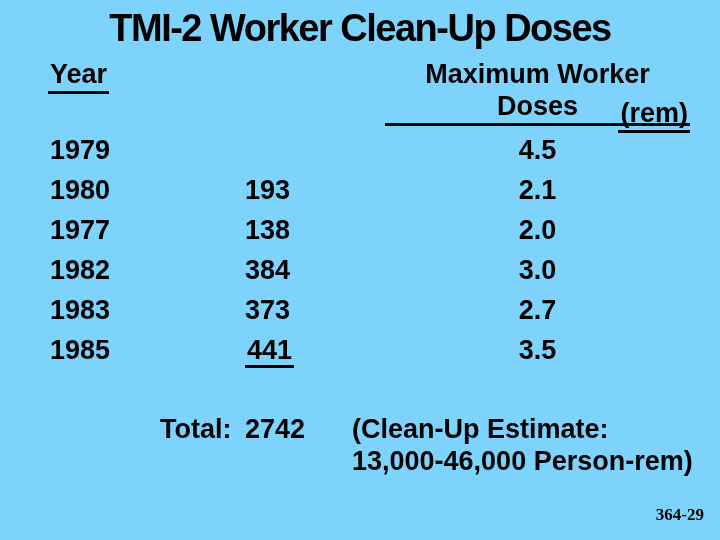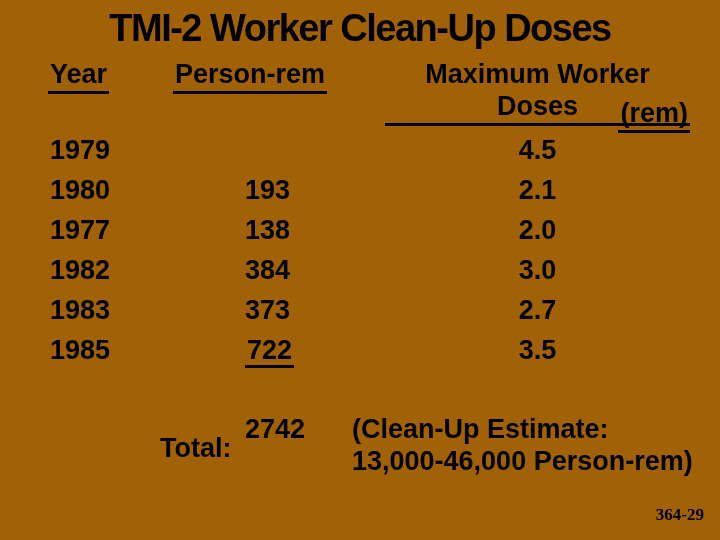--- a/index.html
+++ b/index.html
@@ -1,20 +1,20 @@
 <!DOCTYPE html>
 <html><head>
 <meta charset="utf-8">
 <style>
   html, body { margin: 0; padding: 0; background: #ffffff; }
   .slide {
     position: relative;
     width: 720px;
     height: 540px;
-    background: #a16207;
+    background: #7dd3fc;
     color: #000000;
     font-family: "Liberation Sans", sans-serif;
     font-weight: bold;
     overflow: hidden;
   }
   .title {
     position: absolute;
     top: 6px;
     left: 0;
     width: 100%;
@@ -34,21 +34,21 @@
   .col-prem-h { left: 173px; }
   .col-dose   { left: 385px; width: 305px; text-align: center; }
   .rem-sub    { position: absolute; top: 97px; left: 385px; width: 305px; text-align: right; font-size: 27px; line-height: 32px; }
   .rows { position: absolute; top: 130px; left: 0; width: 648px; }
   .row  { position: relative; height: 40px; }
   .cell { position: absolute; font-size: 27px; line-height: 40px; }
   .cell-year { left: 50px; }
   .cell-prem { left: 245px; }
   .cell-dose { left: 385px; width: 305px; text-align: center; }
   .row .u { line-height: 30px; margin-top: 3px; padding-bottom: 0; }
-  .total-label { position: absolute; top: 412px; left: 160px; font-size: 27px; line-height: 34px; margin-top: 19px; }
+  .total-label { position: absolute; top: 412px; left: 160px; font-size: 27px; line-height: 34px; }
   .total-value { position: absolute; top: 412px; left: 245px; font-size: 27px; line-height: 34px; }
   .note-1 { position: absolute; top: 412px; left: 352px; font-size: 27px; line-height: 34px; }
   .note-2 { position: absolute; top: 444px; left: 352px; font-size: 27px; line-height: 34px; }
   .page-ref {
     position: absolute;
     top: 505px;
     right: 16px;
     font-family: "Liberation Serif", serif;
     font-weight: bold;
     font-size: 17px;
@@ -57,23 +57,20 @@
 </style>
 </head>
 <body>
 
 <div class="slide">
 
   <h1 class="title">TMI-2 Worker Clean-Up Doses</h1>
 
   <div class="hdr col-year">
     <span class="u">Year</span>
-  </div>
-  <div class="hdr col-prem-h">
-    <span class="u">Person-rem</span>
   </div>
   <div class="hdr col-dose">
     <span class="u">Maximum Worker Doses</span>
   </div>
   <div class="rem-sub">
     <span class="u">(rem)</span>
   </div>
 
   <div class="rows">
     <div class="row">
@@ -95,21 +92,21 @@
       <span class="cell cell-prem">384</span>
       <span class="cell cell-dose">3.0</span>
     </div>
     <div class="row">
       <span class="cell cell-year">1983</span>
       <span class="cell cell-prem">373</span>
       <span class="cell cell-dose">2.7</span>
     </div>
     <div class="row">
       <span class="cell cell-year">1985</span>
-      <span class="cell cell-prem"><span class="u">722</span></span>
+      <span class="cell cell-prem"><span class="u">441</span></span>
       <span class="cell cell-dose">3.5</span>
     </div>
   </div>
 
   <span class="total-label">Total:</span>
   <span class="total-value">2742</span>
   <span class="note-1">(Clean-Up Estimate:</span>
   <span class="note-2">13,000-46,000 Person-rem)</span>
 
   <span class="page-ref">364-29</span>

